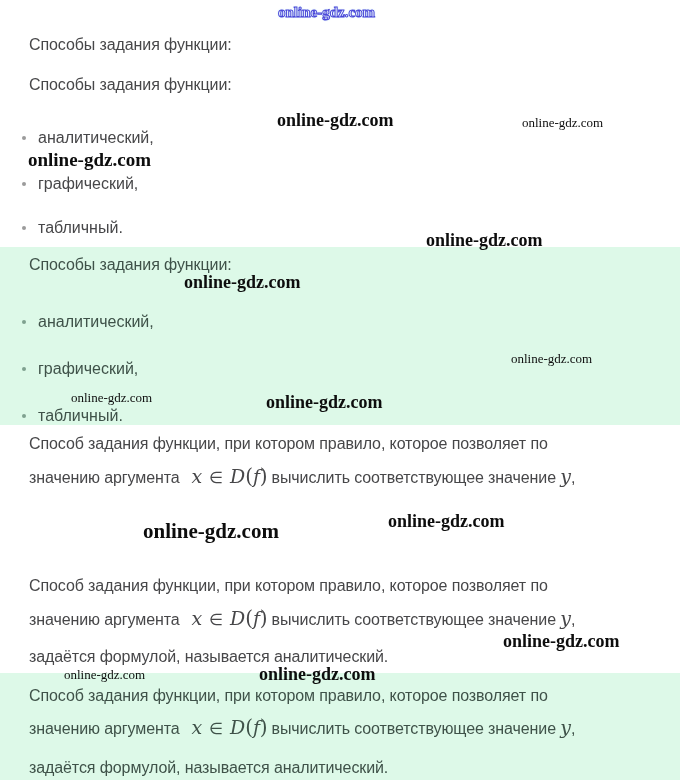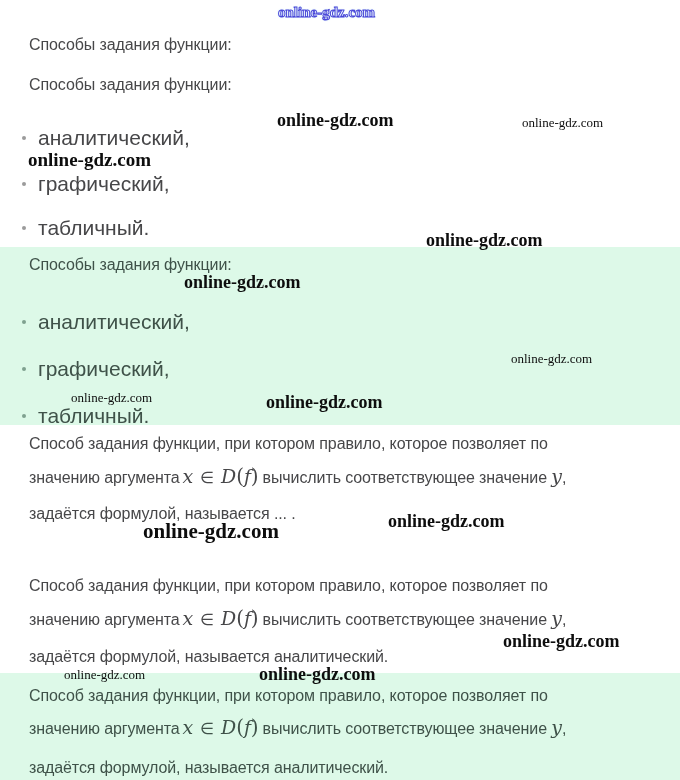--- a/index.html
+++ b/index.html
@@ -22,21 +22,21 @@
     font-size:16px; line-height:19px;
     letter-spacing:-0.1px;
     white-space:nowrap;
     z-index:2;
     padding-left:29px;
   }
   .green-band .line { color:#3f5249; }
   .bullet {
     position:absolute;
     display:flex; align-items:flex-start;
-    font-size:21px; line-height:18px;
+    font-size:16px; line-height:18px;
     z-index:2;
   }
   .bullet .dot {
     width:4px; height:4px; border-radius:50%;
     background:#9b9b9b;
     margin:7px 12px 0 22px;
     flex:0 0 auto;
   }
   .green-band .bullet .dot { background:#7fa18f; }
   .green-band .bullet { color:#3f5249; }
@@ -49,21 +49,21 @@
   }
   .math-paren {
     font-family:"DejaVu Serif", serif;
     font-size:20px;
   }
   .math-in {
     font-family:"DejaVu Sans", sans-serif;
     font-size:16px;
     margin:0 7px;
   }
-  .math-group { margin:0 4px 0 3px; }
+  .math-group { margin:0 4px 0 12px; }
   
   .wm {
     position:absolute;
     color:#0d0d0d;
     white-space:nowrap;
     z-index:3;
     font-family:Liberation Serif, serif;
   }
   .wm-b18 { font-weight:700; font-size:18px; }
   .wm-b19 { font-weight:700; font-size:19px; }
@@ -122,21 +122,20 @@
   <div class="bullet" style="top:219px;">
     <span class="dot"></span>
     <span>табличный.</span>
   </div>
 
   <div class="line" style="top:434px;">Способ задания функции, при котором правило, которое позволяет по</div>
   <div class="line" style="top:467px;">
     <span>значению аргумента</span><span class="math-group"><span class="math-x">x</span><span class="math-in">∈</span><span class="math-d">D</span><span class="math-paren">(</span><span class="math-f">f</span><span class="math-paren">)</span></span><span>вычислить соответствующее значение</span>
     <span class="math-y">y</span><span>,</span>
   </div>
-  <div class="line" style="top:504px;">задаётся формулой, называется ... .</div>
 
 
   <div class="line" style="top:576px;">Способ задания функции, при котором правило, которое позволяет по</div>
   <div class="line" style="top:609px;">
     <span>значению аргумента</span><span class="math-group"><span class="math-x">x</span><span class="math-in">∈</span><span class="math-d">D</span><span class="math-paren">(</span><span class="math-f">f</span><span class="math-paren">)</span></span><span>вычислить соответствующее значение</span>
     <span class="math-y">y</span><span>,</span>
   </div>
   <div class="line" style="top:647px;">задаётся формулой, называется аналитический.</div>
 
   <div class="wm wm-b18" style="left:277px; top:110px;">online-gdz.com</div>

